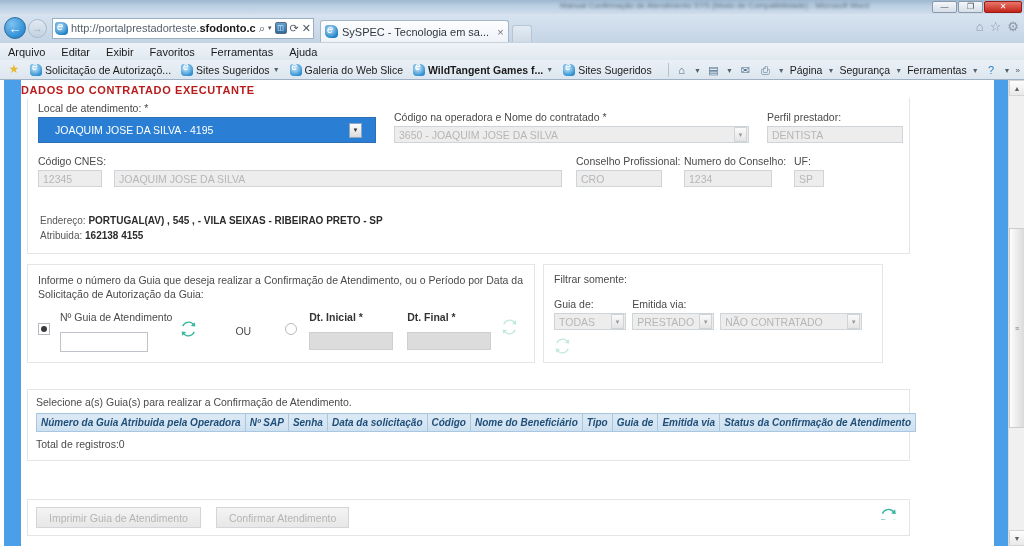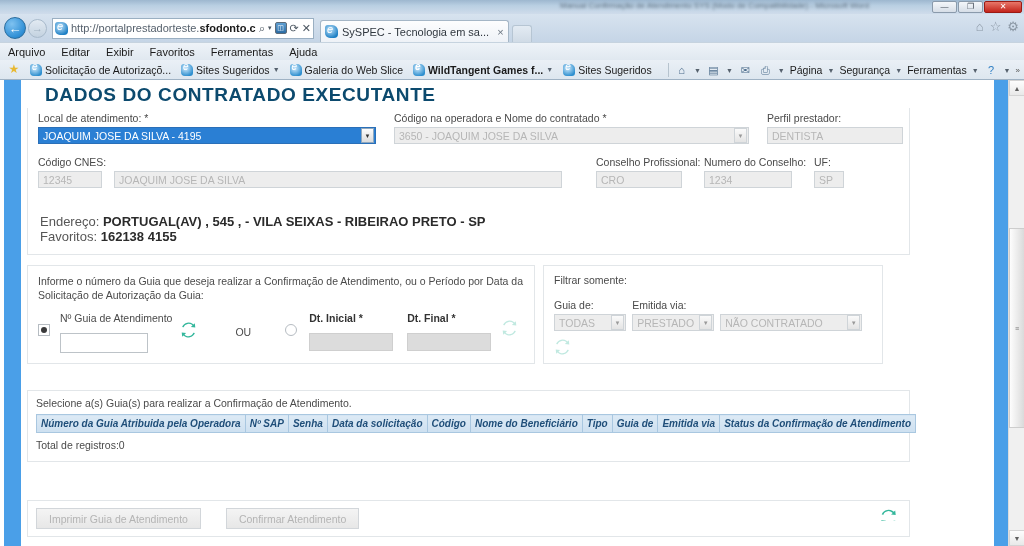--- a/index.html
+++ b/index.html
@@ -195,25 +195,25 @@
   .selbar.right { right: 16px; width: 14px; }
 
   .content {
     position: absolute;
     left: 21px; top: 0;
     width: 889px;
     background: #fff;
   }
 
   .sectitle {
-    font-size: 19px;
+    font-size: 11px;
     font-weight: bold;
-    color: #0c4a6e;
+    color: #b91c1c;
     letter-spacing: .6px;
-    padding: 4px 0 2px 24px;
+    padding: 4px 0 2px 0;
   }
 
   .panel {
     border: 1px solid #e2e6e9;
     background: #fff;
     margin: 0 0 10px 6px;
     padding: 8px 10px 10px 10px;
   }
   .panel.sec1 { border-top: none; padding-top: 4px; }
 
@@ -247,33 +247,33 @@
   }
   .sel .arw {
     width: 13px; height: 15px; margin-right: -3px;
     background: linear-gradient(to bottom,#fafafa,#e4e4e4);
     border: 1px solid #cfd4d8;
     display: flex; align-items: center; justify-content: center;
     font-size: 6px; color: #9a9a9a; flex: none;
   }
   .sel.active {
     background: #2a7fd4; color: #fff; border: 1px solid #2a6fb8;
-    padding: 0; position: relative;
+    padding: 12px; position: relative;
   }
   .sel.active .val {
     background: #2a7fd4; color: #fff; padding: 0 4px; flex: 1;
     overflow: hidden; white-space: nowrap;
   }
   .sel.active .arw {
     background: linear-gradient(to bottom,#fcfcfc,#dcdcdc);
     border: 1px solid #8fa8bf; color: #333; height: 15px; margin-right: 1px;
   }
 
   .addrblock {
-    font-size: 13px; color: #565656; line-height: 15px;
+    font-size: 10px; color: #565656; line-height: 15px;
     padding: 4px 0 0 2px;
   }
   .addrblock b { color: #2b2b2b; }
 
   .twocol { display: flex; gap: 8px; margin-left: 6px; }
 
   .subpanel {
     border: 1px solid #e2e6e9;
     background: #fff;
     padding: 8px 10px;
@@ -478,21 +478,21 @@
                 <span>12345</span>
               </div>
           </div>
 
           <div class="field" style="width:452px;margin-left:6px;">
             <div class="inp" style="width:448px;">
                 <span>JOAQUIM JOSE DA SILVA</span>
               </div>
           </div>
 
-          <div class="field" style="width:108px;margin-left:30px;justify-content:flex-end;">
+          <div class="field" style="width:108px;margin-left:10px;justify-content:flex-end;">
             <span class="lbl">Conselho Profissional:</span>
             <div class="inp" style="width:86px;">
                 <span>CRO</span>
               </div>
           </div>
 
           <div class="field" style="width:110px;">
             <span class="lbl">Numero do Conselho:</span>
             <div class="inp" style="width:88px;">
                 <span>1234</span>
@@ -506,21 +506,21 @@
               </div>
           </div>
         </div>
 
         <div class="addrblock" style="margin-top:22px;">
           <div>
             <span>Endereço:</span>
             <b>PORTUGAL(AV) , 545 , - VILA SEIXAS - RIBEIRAO PRETO - SP</b>
           </div>
           <div>
-            <span>Favoritos:</span>
+            <span>Atribuida:</span>
             <b>162138 4155</b>
           </div>
         </div>
       </div>
 
       <div class="twocol">
 
         <div class="subpanel" style="width:508px;">
           <div class="intro">Informe o número da Guia que deseja realizar a Confirmação de Atendimento, ou o Período por Data da Solicitação de Autorização da Guia:</div>
 
@@ -625,21 +625,21 @@
               <th>Status da Confirmação de Atendimento</th>
             </tr>
           </thead>
           <tbody></tbody>
         </table>
 
         <div class="lbl" style="margin-top:6px;">Total de registros:0</div>
       </div>
 
       <div class="panel" style="margin-top:38px;padding:7px 8px;position:relative;">
-        <div class="row" style="gap:25px;align-items:center;">
+        <div class="row" style="gap:15px;align-items:center;">
           <div class="btn">Imprimir Guia de Atendimento</div>
           <div class="btn">Confirmar Atendimento</div>
         </div>
         <div class="refresh" style="position:absolute;right:12px;top:7px;">
           <svg width="17" height="12" viewBox="0 0 16 11">
             <path d="M3.2 5.2A5.2 5.2 0 0 1 12 3.6l-1.6 1.5 4.4.5-.5-4.3-1.3 1.2A7 7 0 0 0 1.6 5z" fill="#34b79c"></path>
             <path d="M12.8 10.8A5.2 5.2 0 0 1 4 12.4l1.6-1.5-4.4-.5.5 4.3 1.3-1.2a7 7 0 0 0 11.4-2.5z" fill="#34b79c"></path>
           </svg>
         </div>
       </div>

